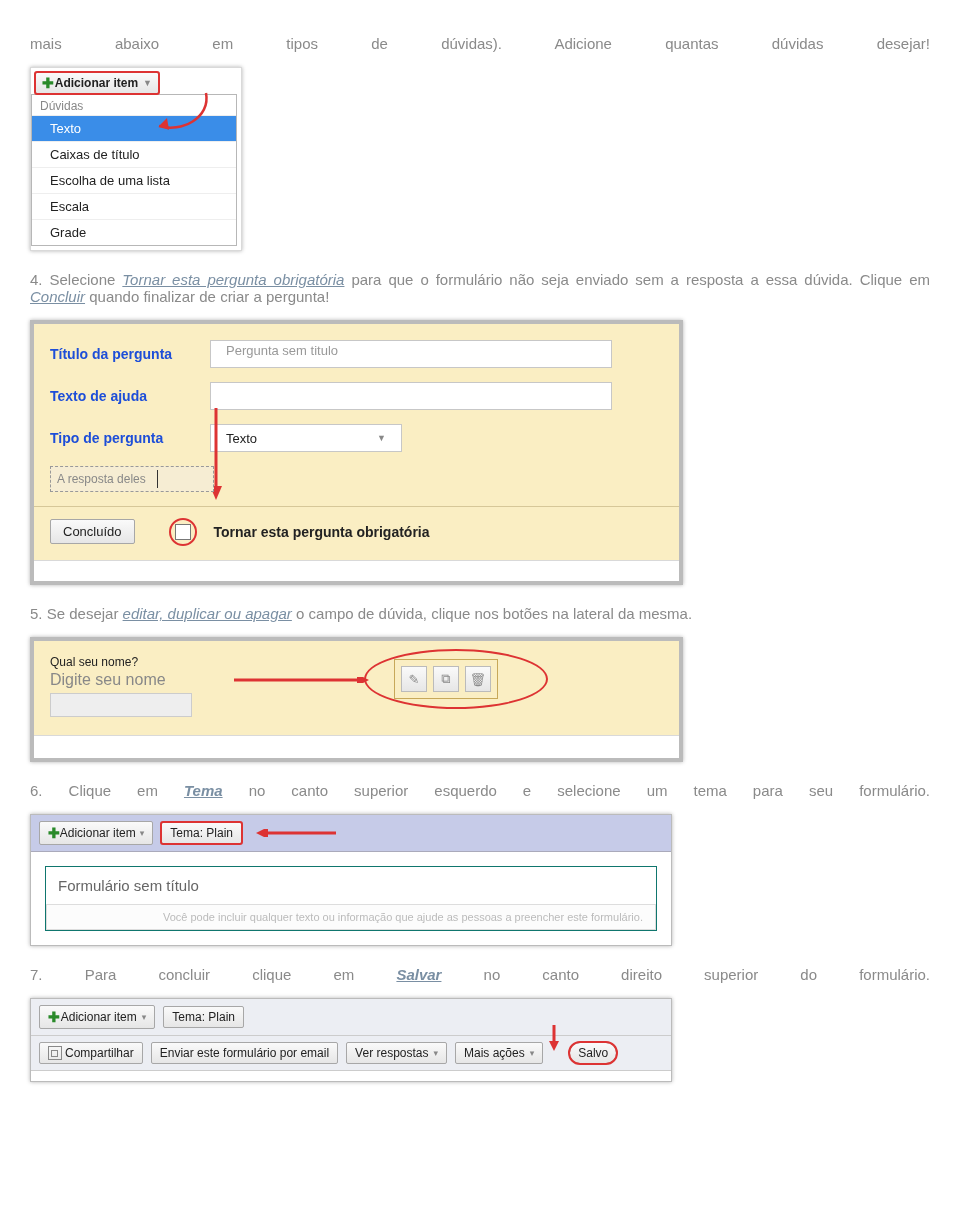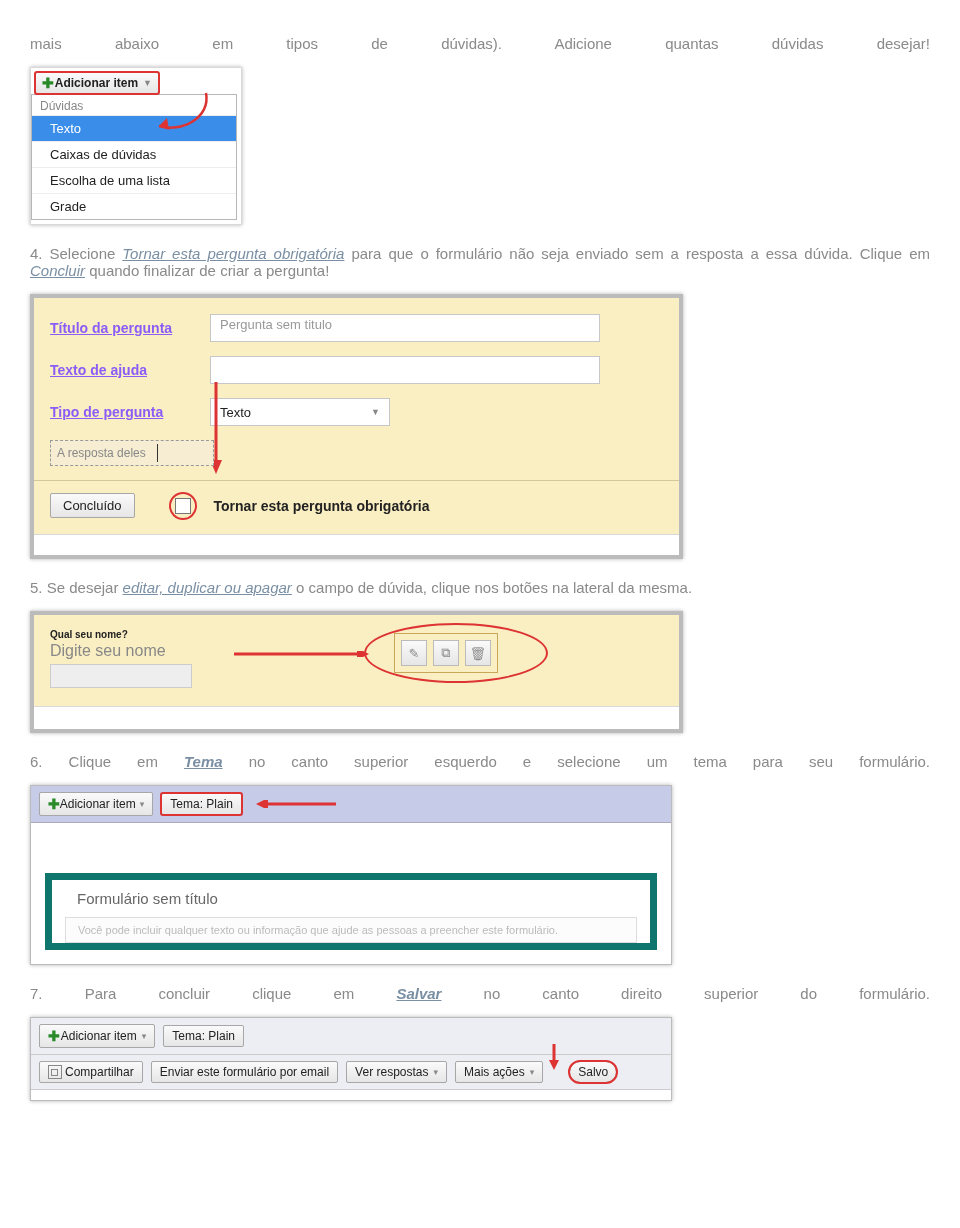--- a/index.html
+++ b/index.html
@@ -52,22 +52,22 @@
     position: absolute;
     top: 20px; left: 120px;
     width: 70px; height: 60px;
     pointer-events: none;
   }
 
   
   .qe-figure { width: 645px; border: 4px solid #bbb; background:#faeec3; position: relative;}
   .qe-inner { padding: 16px; position: relative;}
   .qe-row { display: flex; align-items: center; margin-bottom: 14px; }
-  .qe-label { font-size: 14px; font-weight: bold; color: #8b5cf6; width: 160px; text-decoration: underline;}
-  .qe-input { background: #fff; border: 1px solid #c7c7c7; height: 22px; font-size: 13px; padding: 2px 9px; color: #999; width: 370px;}
+  .qe-label { font-size: 14px; font-weight: bold; color: #1d4ed8; width: 160px;}
+  .qe-input { background: #fff; border: 1px solid #c7c7c7; height: 22px; font-size: 13px; padding: 2px 15px; color: #999; width: 370px;}
   .qe-input.short { width: 160px; display:inline-flex; justify-content: space-between; align-items:center; color:#222;}
   .qe-answer {
     border: 1px dashed #999; background: #f6edd3; width: 150px; height: 24px;
     display:flex; align-items:center; padding:0 6px; font-size:12px; color:#888;
     position: relative; margin-top: 4px;
   }
   .qe-cursor-caret { position:absolute; left:106px; top:3px; width:1px; height:18px; background:#333;}
   .qe-divider { border-top: 1px solid #d6c798; margin: 14px -16px 12px -16px;}
   .qe-btn {
     background: linear-gradient(#fafafa,#e6e6e6);
@@ -77,21 +77,21 @@
   .qe-check-row { display:flex; align-items:center; gap:15px; }
   .chk { width:14px; height:14px; border:1px solid #777; background:#fff; display:inline-block;}
   .chk-ring { outline:2px solid #d33; border-radius:50%; padding:4px; display:inline-flex; margin-right:4px;}
   .qe-obrig { font-weight:bold; font-size:14px; color:#222;}
   .red-arrow-down { position:absolute; left:176px; top:84px; height:92px; width:12px; pointer-events:none;}
   .qe-btm-strip { height: 20px; background: #fff; border-top: 1px solid #d9d9d9; }
 
   
   .ed-figure { width: 645px; border: 4px solid #bbb; background:#faeec3; position:relative;}
   .ed-inner { padding: 14px 16px 18px 16px; position:relative;}
-  .ed-title { font-weight:bold; font-size:10px; color:#222;}
+  .ed-title { font-weight:normal; font-size:12px; color:#222;}
   .ed-hint { font-size:16px; color:#888; margin-top:2px;}
   .ed-ans { width:140px; height:22px; background:#eee; border:1px solid #ccc; margin-top:4px;}
   .ed-tool-frame {
     position:absolute; top:18px; left:360px;
     border:1px solid #c7a859; background:#faeec3;
     padding: 6px 6px; display:flex; gap:6px;
   }
   .tool-btn {
     width:24px; height:24px; border:1px solid #bbb; background: linear-gradient(#fafafa,#e6e6e6);
     display:flex; align-items:center; justify-content:center; font-size:13px;
@@ -99,23 +99,23 @@
   .red-oval { position:absolute; top:8px; left:330px; width:180px; height:56px; border:2px solid #d33; border-radius:50%;}
   .red-arrow-right { position:absolute; top:36px; left:200px; width:135px; height:6px; pointer-events:none;}
   .ed-btm-strip { height: 22px; background: #fff; border-top: 1px solid #d9d9d9;}
 
   
   .th-figure { width: 640px; border: 1px solid #bbb;}
   .th-bar { padding: 6px 8px; display:flex; gap:8px; align-items:center; background:#c6cbe8; border-bottom:1px solid #aab;}
   .th-btn { background:linear-gradient(#fafafa,#e6e6e6); border:1px solid #a7a7a7; font-size:12px; color:#222; padding:3px 8px; border-radius:2px; display:inline-flex; align-items:center; gap:2px;}
   .th-btn.out { outline:2px solid #d33; outline-offset:-1px;}
   .th-body { background:#fff; padding:14px;}
-  .th-inner { border:7px solid #0f766e; padding:10px 25px; background:#fff;margin-top:36px;}
+  .th-inner { border:1px solid #0f766e; padding:10px 12px; background:#fff;}
   .th-title { font-size:15px; color:#666; padding-bottom:6px;}
-  .th-desc { font-size:11px; color:#bbb; padding:6px 12px; border:1px solid #ddd; background:#fcfcfc; margin:4px -12px -10px -12px;}
+  .th-desc { font-size:11px; color:#bbb; padding:6px 12px; border:1px solid #ddd; background:#fcfcfc; margin:4px -12px -10px -12px;text-align:right;}
   .red-arrow-left { display:inline-block; width:80px; height:8px; margin-left:6px;}
 
   
   .sv-figure { width: 640px; border: 1px solid #bbb;}
   .sv-bar { padding: 6px 8px; display:flex; gap:8px; align-items:center; background:#eceef3; border-bottom:1px solid #ccc; flex-wrap: wrap;}
   .gbtn { background:linear-gradient(#fafafa,#e6e6e6); border:1px solid #a7a7a7; font-size:12px; color:#222; padding:3px 8px; border-radius:2px; display:inline-flex; align-items:center; gap:3px;}
   .gbtn.out { outline:2px solid #d33; outline-offset:-1px;border-radius:11px;}
   .sv-arrow-wrap { position:relative; display:inline-block; width:10px; height:1px;}
   .sv-arrow-wrap svg { position:absolute; top:-28px; left:-2px;}
 
@@ -136,22 +136,23 @@
     <span>Adicionar item</span>
     <span class="caret">▼</span>
   </div>
   <svg class="red-curve" viewBox="0 0 70 60">
     <path d="M55 5 C 60 30, 30 45, 8 38" stroke="#d33" stroke-width="2.5" fill="none"></path>
     <polygon points="8,38 16,30 18,42" fill="#d33"></polygon>
   </svg>
   <div class="dd-list">
     <div class="dd-header">Dúvidas</div>
     <div class="dd-item sel">Texto</div>
-    <div class="dd-item">Caixas de dúvidas</div>
+    <div class="dd-item">Caixas de título</div>
     <div class="dd-item">Escolha de uma lista</div>
+    <div class="dd-item">Escala</div>
     <div class="dd-item">Grade</div>
   </div>
 </div>
 
 <p class="p-justify">
   <span class="step-num">4.</span>
   <span>Selecione </span><a href="#">Tornar esta pergunta obrigatória</a><span> para que o formulário não seja enviado sem a resposta a essa dúvida. Clique em </span><a href="#">Concluir</a><span> quando finalizar de criar a pergunta!</span>
 </p>
 
 <div class="figure qe-figure">

